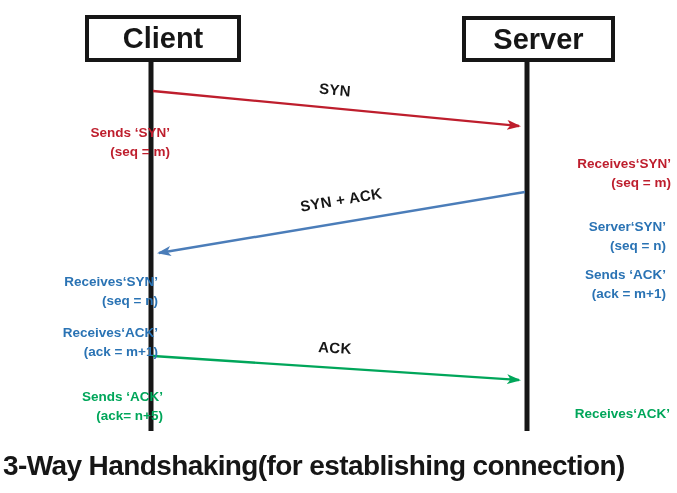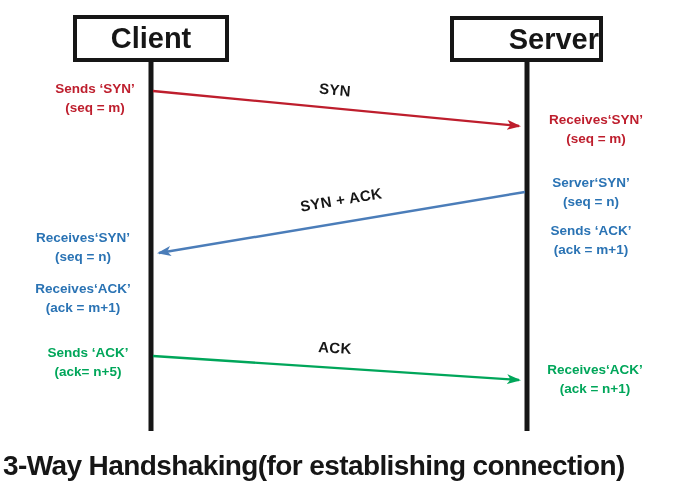--- a/index.html
+++ b/index.html
@@ -21,23 +21,24 @@
 
   
   .actor-box{
     position:absolute;
     box-sizing:border-box;
     border:4px solid var(--ink);
     background:#fff;
     display:flex;align-items:center;justify-content:center;
     font-weight:bold;font-size:29px;color:var(--ink);
     letter-spacing:0px;
+    margin-left:12px;
   }
   .actor-client{left:73px;top:15px;width:156px;height:47px;}
-  .actor-server{left:450px;top:16px;width:153px;height:46px;justify-content:flex-end;}
+  .actor-server{left:450px;top:16px;width:153px;height:46px;}
 
   
   .lifeline{stroke:var(--ink);stroke-width:5;}
   .arrow{fill:none;stroke-width:2.4;}
   .arrow-red{stroke:var(--red);}
   .arrow-blue{stroke:var(--blue-arrow);}
   .arrow-green{stroke:var(--green);}
   .mk-red{fill:var(--red);}
   .mk-blue{fill:var(--blue-arrow);}
   .mk-green{fill:var(--green);}
@@ -49,23 +50,24 @@
     text-align:center;white-space:nowrap;
     letter-spacing:0.3px;
   }
   .msg-syn{left:303px;top:81px;width:64px;transform:rotate(5.2deg);}
   .msg-synack{left:291px;top:191px;width:100px;transform:rotate(-9.5deg);}
   .msg-ack{left:303px;top:339px;width:64px;transform:rotate(3.5deg);}
 
   
   .note{
     position:absolute;width:150px;
-    text-align:center;
+    text-align:right;
     font-weight:bold;font-size:13.5px;line-height:18.5px;
     white-space:nowrap;
+    margin-top:44px;
   }
   .note-red{color:var(--red);}
   .note-blue{color:var(--blue-text);}
   .note-green{color:var(--green);}
   .n-red-left{left:20px;top:80px;}
   .n-red-right{left:521px;top:111px;}
   .n-blue-right-a{left:516px;top:174px;}
   .n-blue-right-b{left:516px;top:222px;}
   .n-blue-left-a{left:8px;top:229px;}
   .n-blue-left-b{left:8px;top:280px;}
@@ -149,20 +151,19 @@
     <div>(ack = m+1)</div>
   </div>
 
   <div class="note note-green n-green-left">
     <div>Sends ‘ACK’</div>
     <div>(ack= n+5)</div>
   </div>
 
   <div class="note note-green n-green-right">
     <div>Receives‘ACK’</div>
-    <div>(ack = n+1)</div>
   </div>
 
   <div class="diagram-title">
     <span>3-Way Handshaking(for establishing connection)</span>
   </div>
 
 </div>
 
 </body></html>

